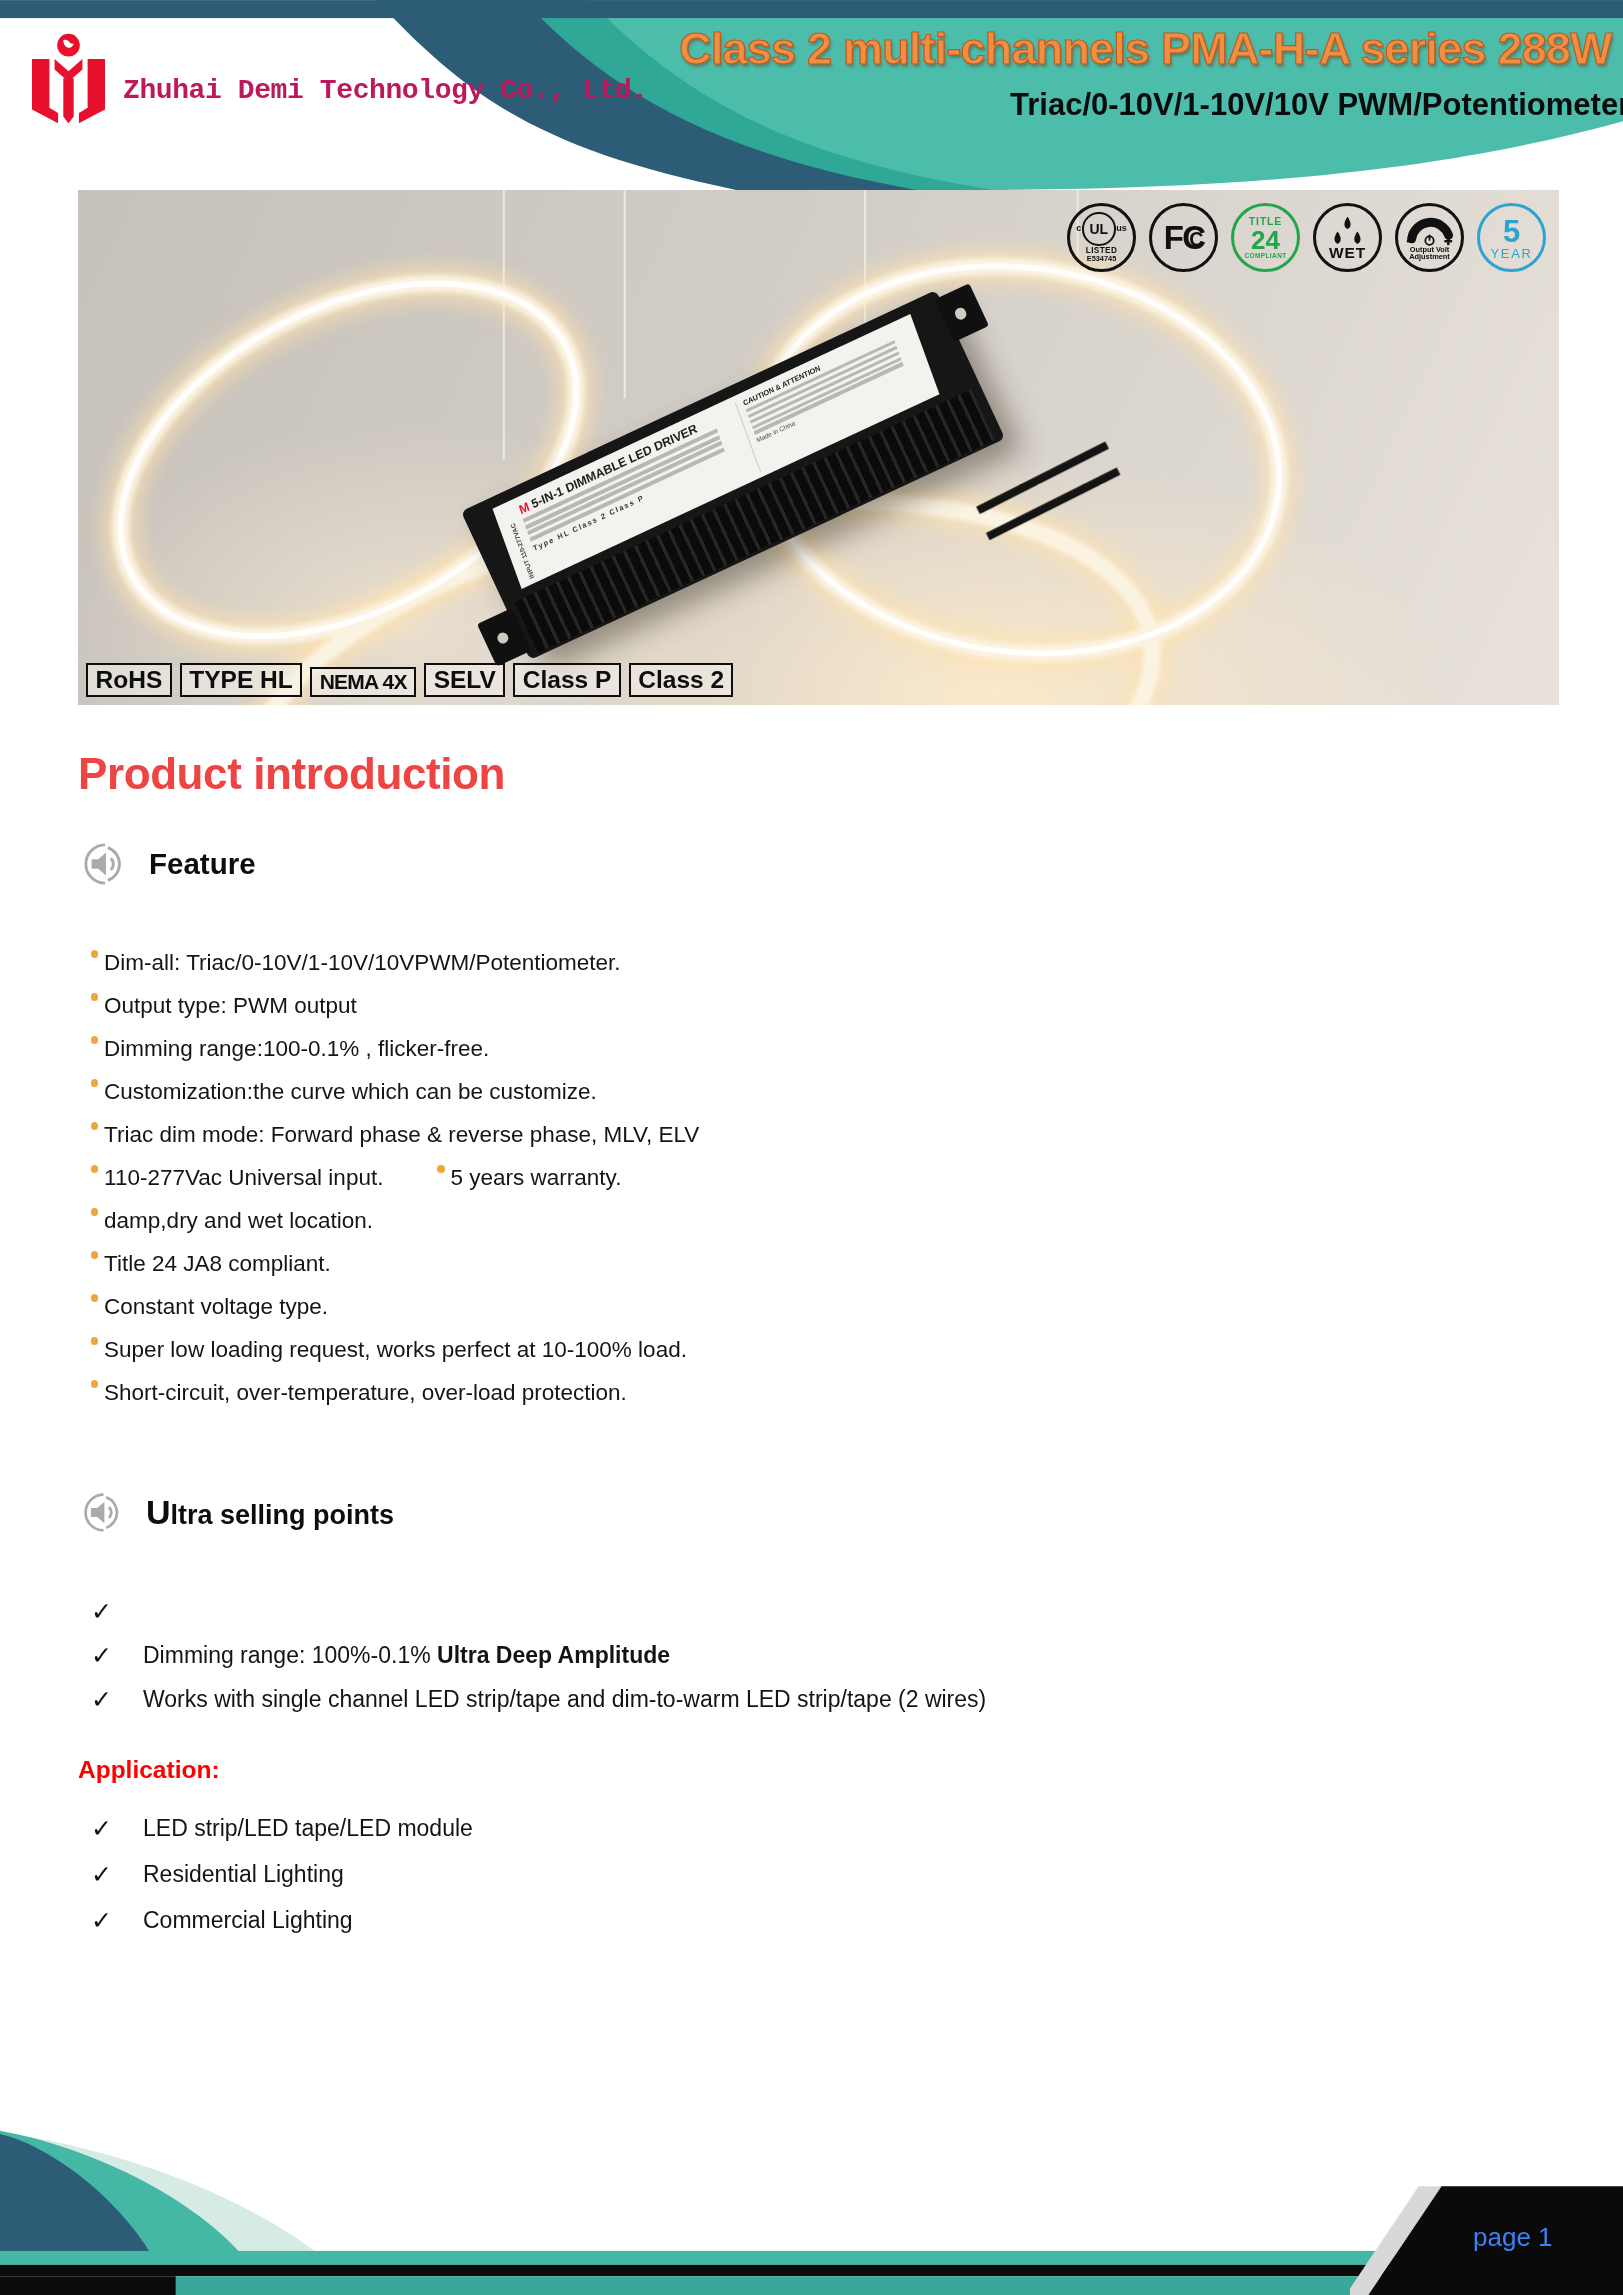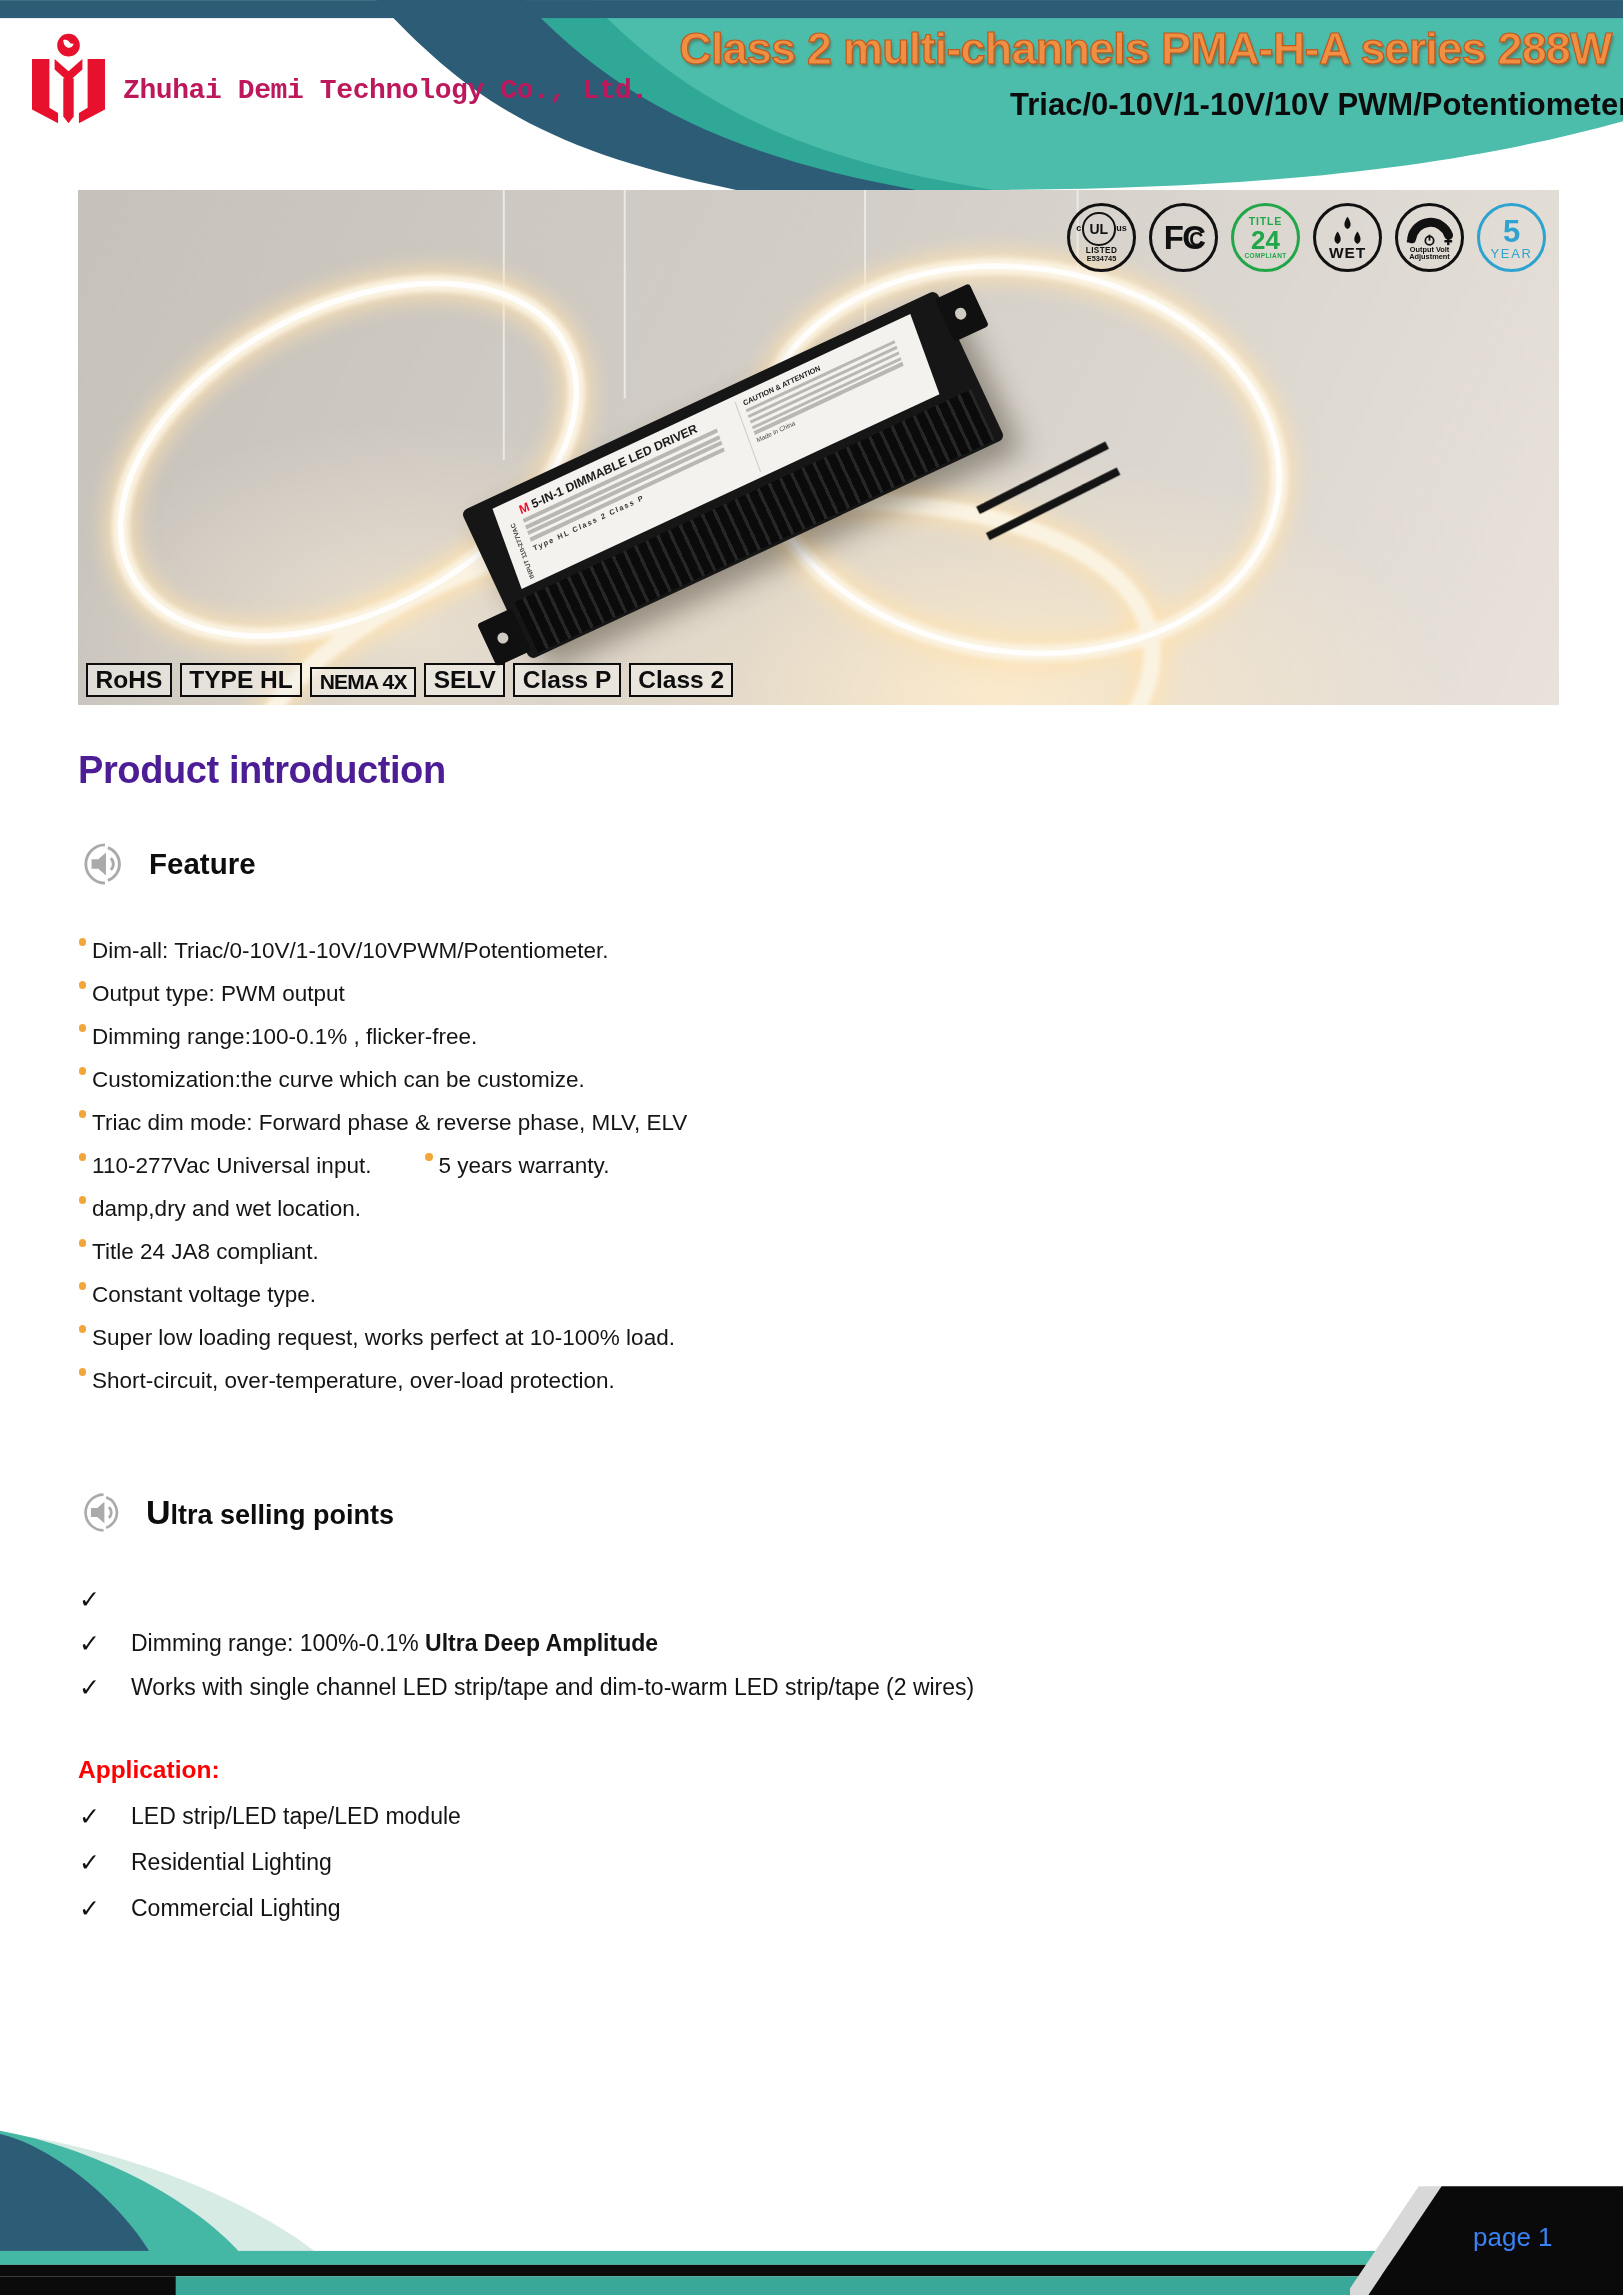--- a/index.html
+++ b/index.html
@@ -70,29 +70,29 @@
   .fy-num{font-size:31px;font-weight:bold;}
   .fy-year{font-size:13px;font-weight:normal;letter-spacing:1.6px;}
 
   
   .chips{position:absolute;left:8.2px;bottom:8.2px;display:flex;gap:8.2px;align-items:flex-end;}
   .chip{border:2.5px solid #0d0d0d;background:rgba(242,240,236,0.55);color:#0d0d0d;font-weight:bold;
         font-size:24.5px;padding:0.8px 7.4px;white-space:nowrap;display:flex;align-items:center;}
   .chip.narrow{font-size:21px;letter-spacing:-0.8px;}
 
   
-  .h-product{position:absolute;left:78px;top:749px;font-size:38px;font-weight:bold;color:#4c1d95;letter-spacing:-0.4px;}
+  .h-product{position:absolute;left:78px;top:749px;font-size:44px;font-weight:bold;color:#ef4444;letter-spacing:-0.4px;}
   .sec-head{position:absolute;display:flex;align-items:center;gap:21px;}
   .sec-head .txt{font-size:29.5px;font-weight:bold;color:#0d0d0d;}
   .sec-head.usp .txt{font-size:27px;}
   .sec-head.usp .txt::first-letter{font-size:34px;}
   .feature-head{left:82px;top:841px;}
   .usp-head{left:82px;top:1491px;}
 
-  ul.plain{list-style:none;margin:0;padding:0;}
+  ul.plain{list-style:none;margin:12px;padding:0;}
   .feature-list{position:absolute;left:79px;top:929px;}
   .feature-list li{height:43px;line-height:43px;font-size:22.5px;color:#151515;white-space:nowrap;}
   .b-dot{display:inline-block;width:7.4px;height:7.4px;border-radius:50%;background:#f2a53a;margin-right:5.7px;vertical-align:12.3px;}
   .b-dot.second{margin-left:54px;}
 
   .check-list{position:absolute;}
   .check-list li{display:flex;align-items:center;height:44px;font-size:23px;color:#141414;white-space:nowrap;}
   .check-list .check{width:52px;font-size:25px;color:#111;flex:0 0 auto;}
   .usp-list{left:79px;top:1577px;}
   .app-head{position:absolute;left:78px;top:1756px;font-size:24.5px;font-weight:bold;color:#ff0000;}

